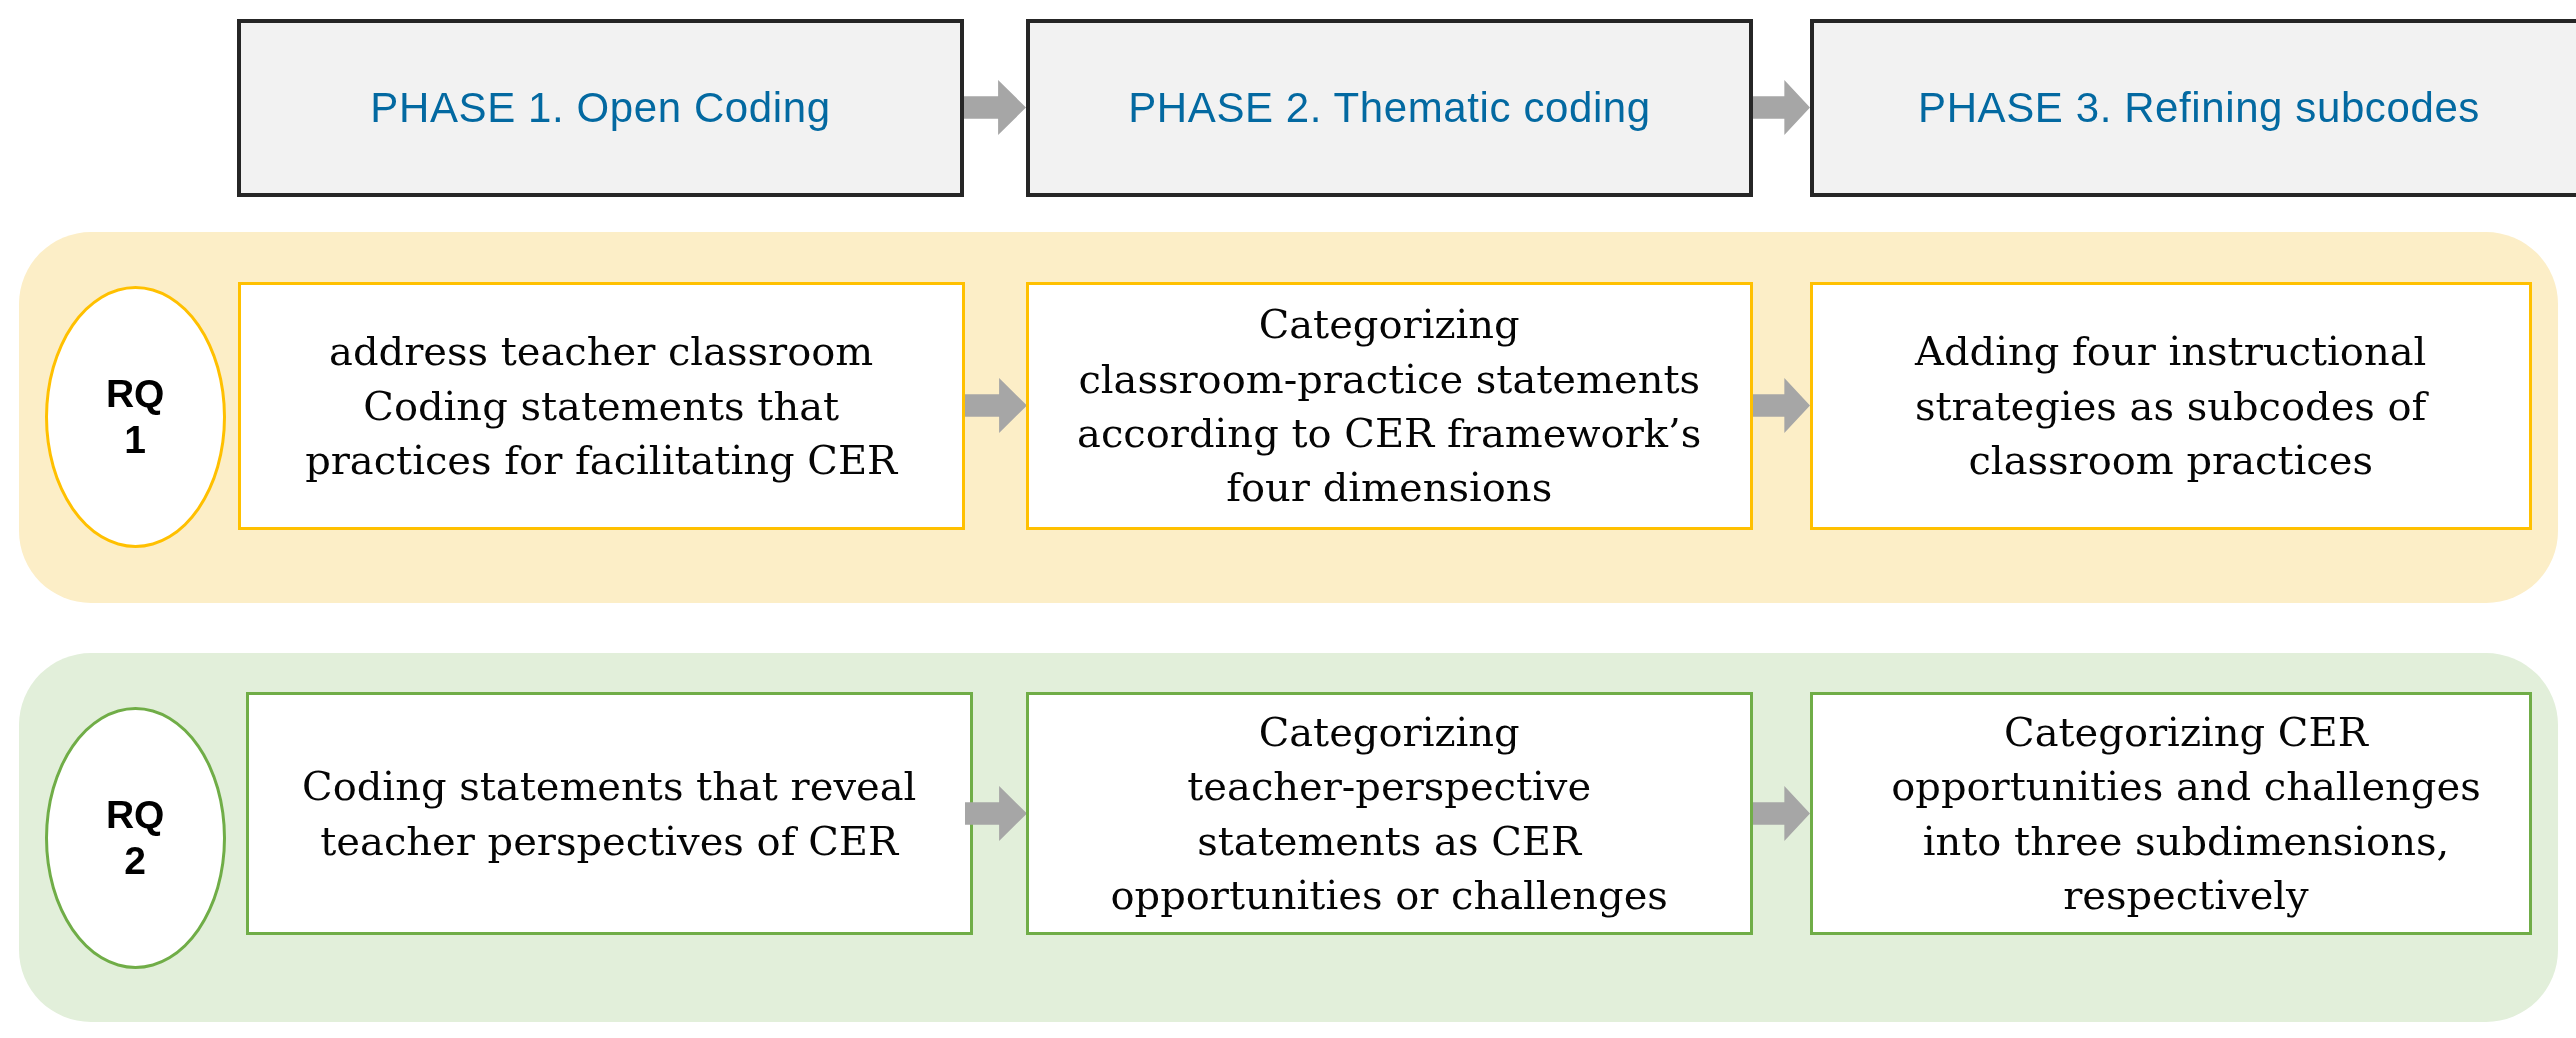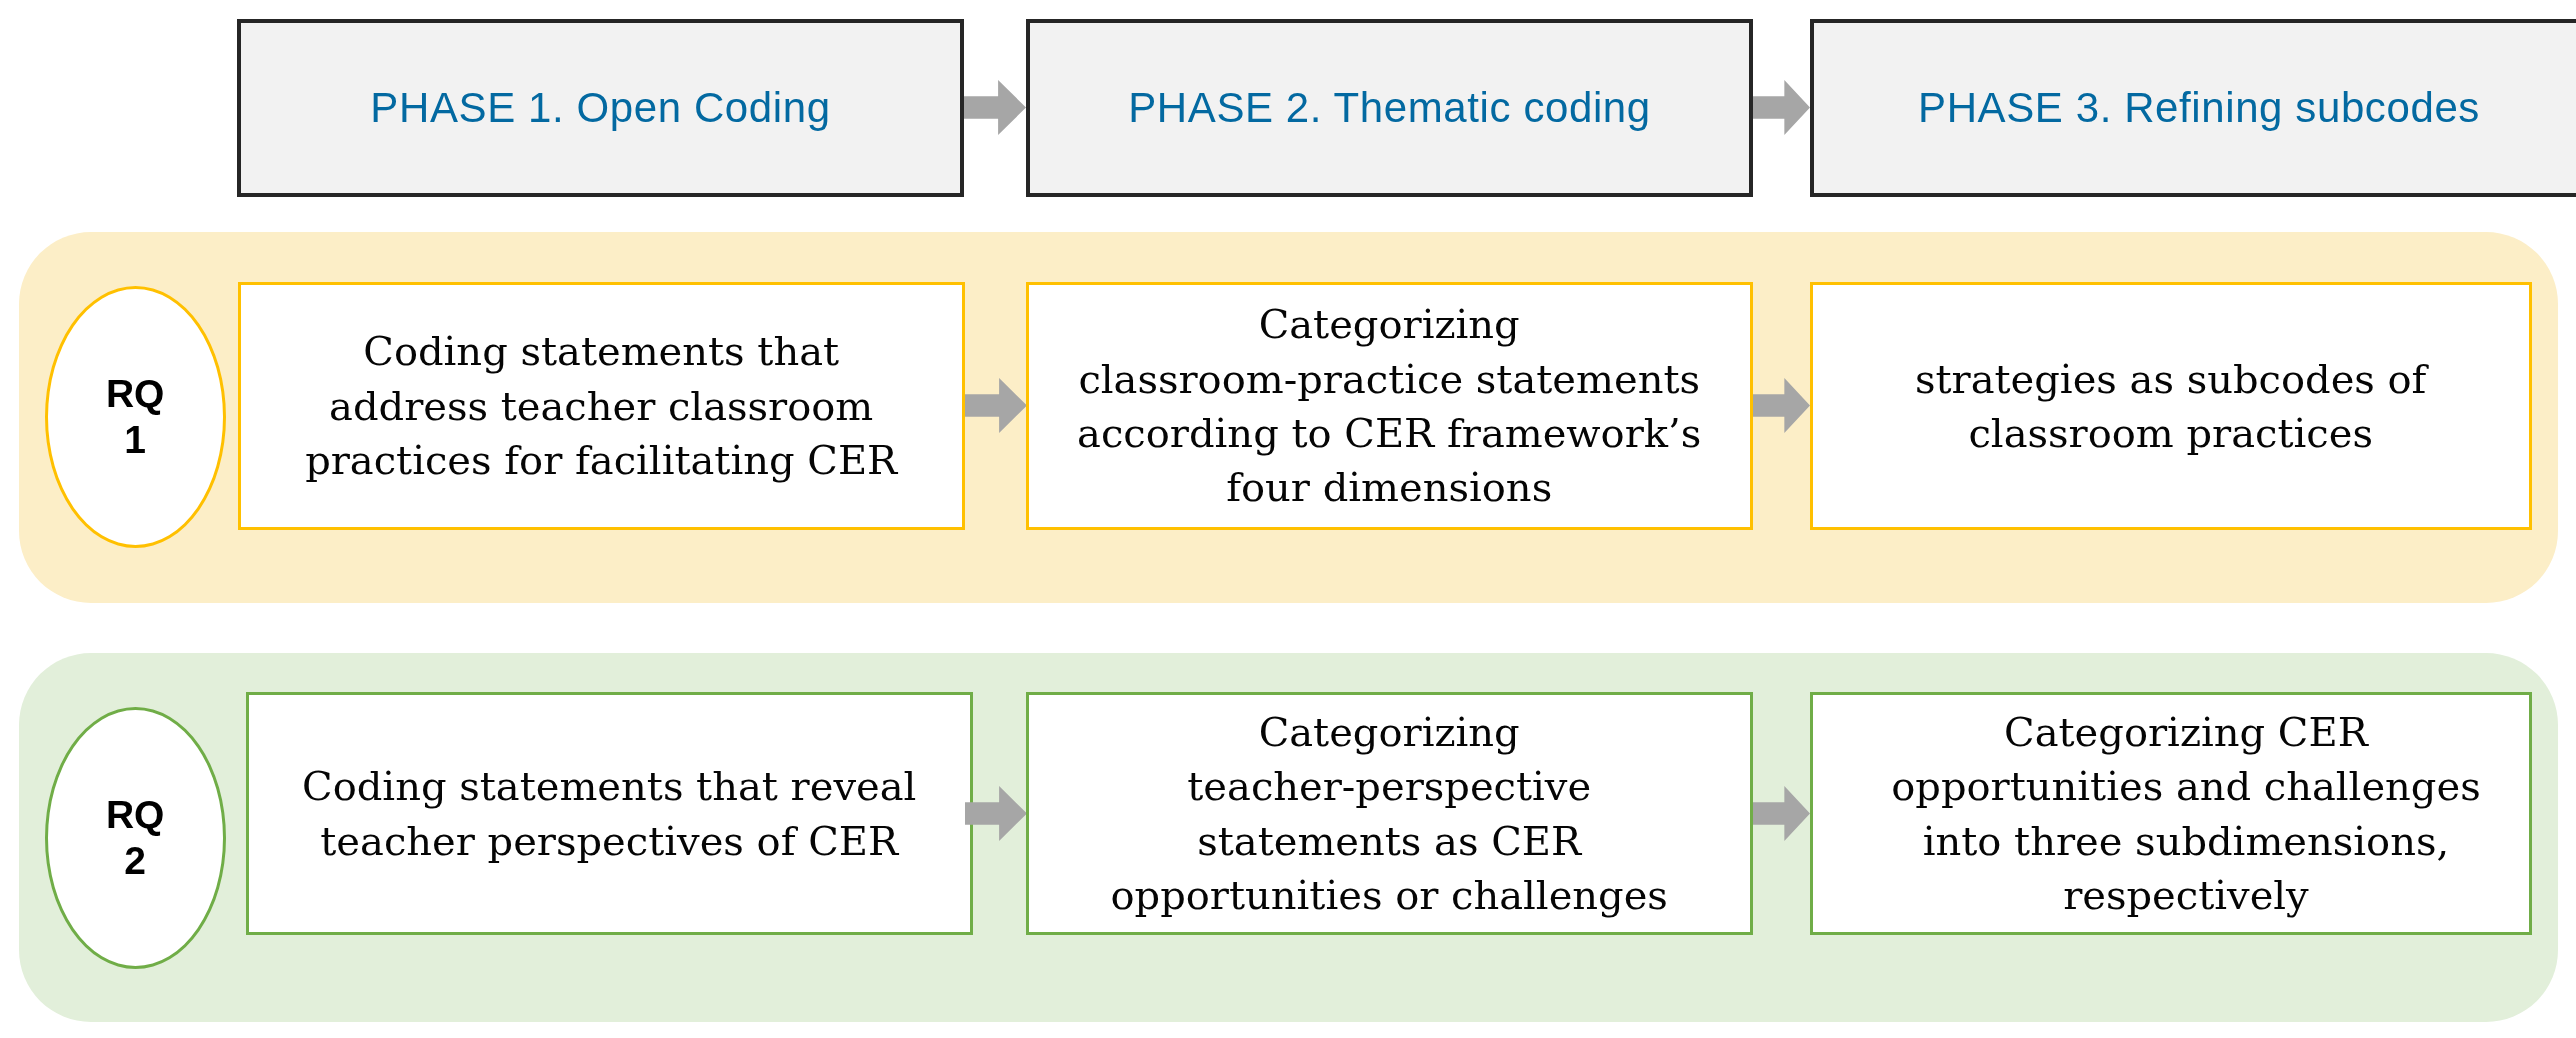--- a/index.html
+++ b/index.html
@@ -62,42 +62,43 @@
     <span>PHASE 3. Refining subcodes</span>
   </div>
 
   <div class="band" style="top: 232px; height: 371px; background-color: rgb(252, 238, 199);">
     <div class="ellipse" style="left: 26px; top: 54px; border-color: rgb(255, 192, 0);">
       <span>RQ</span>
       <span>1</span>
     </div>
 
     <div class="cbox" style="left: 219px; top: 50px; width: 727px; height: 248px; border-color: rgb(255, 192, 0);">
+      <div class="line">address teacher classroom</div>
       <div class="line">Coding statements that</div>
-      <div class="line">address teacher classroom</div>
       <div class="line">practices for facilitating CER</div>
       <div class="line"></div>
     </div>
     <div class="arrow" style="left: 946px; top: 146px; width: 62px; color: rgb(166, 166, 166);">
       <svg viewBox="0 0 100 88" preserveAspectRatio="none">
           <path d="M0 26 H55 V0 L100 44 L55 88 V62 H0 Z" fill="currentColor"></path>
         </svg>
     </div>
     <div class="cbox" style="left: 1007px; top: 50px; width: 727px; height: 248px; border-color: rgb(255, 192, 0);">
       <div class="line">Categorizing</div>
       <div class="line">classroom-practice statements</div>
       <div class="line">according to CER framework’s</div>
       <div class="line">four dimensions</div>
     </div>
     <div class="arrow" style="left: 1734px; top: 146px; width: 57px; color: rgb(166, 166, 166);">
       <svg viewBox="0 0 100 88" preserveAspectRatio="none">
           <path d="M0 26 H55 V0 L100 44 L55 88 V62 H0 Z" fill="currentColor"></path>
         </svg>
     </div>
     <div class="cbox" style="left: 1791px; top: 50px; width: 722px; height: 248px; border-color: rgb(255, 192, 0);">
+      <div class="line">Adding four instructional</div>
       <div class="line">strategies as subcodes of</div>
       <div class="line">classroom practices</div>
       <div class="line"></div>
     </div>
   </div>
 
   <div class="band" style="top: 653px; height: 369px; background-color: rgb(226, 239, 218);">
     <div class="ellipse" style="left: 26px; top: 54px; border-color: rgb(112, 173, 71);">
       <span>RQ</span>
       <span>2</span>

